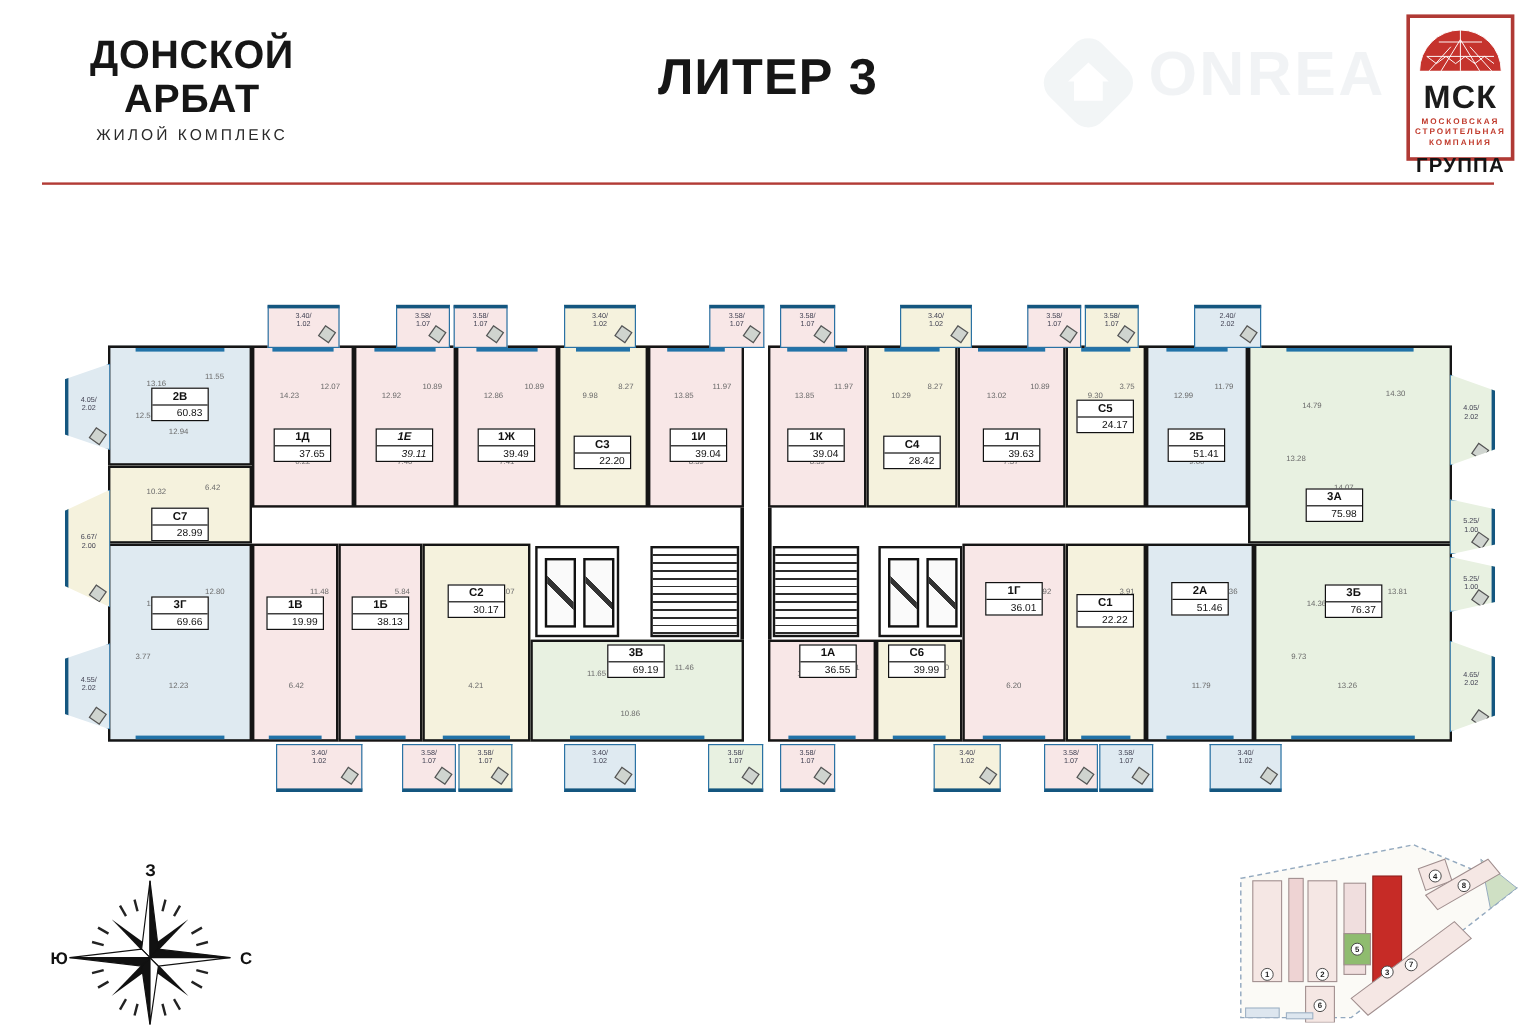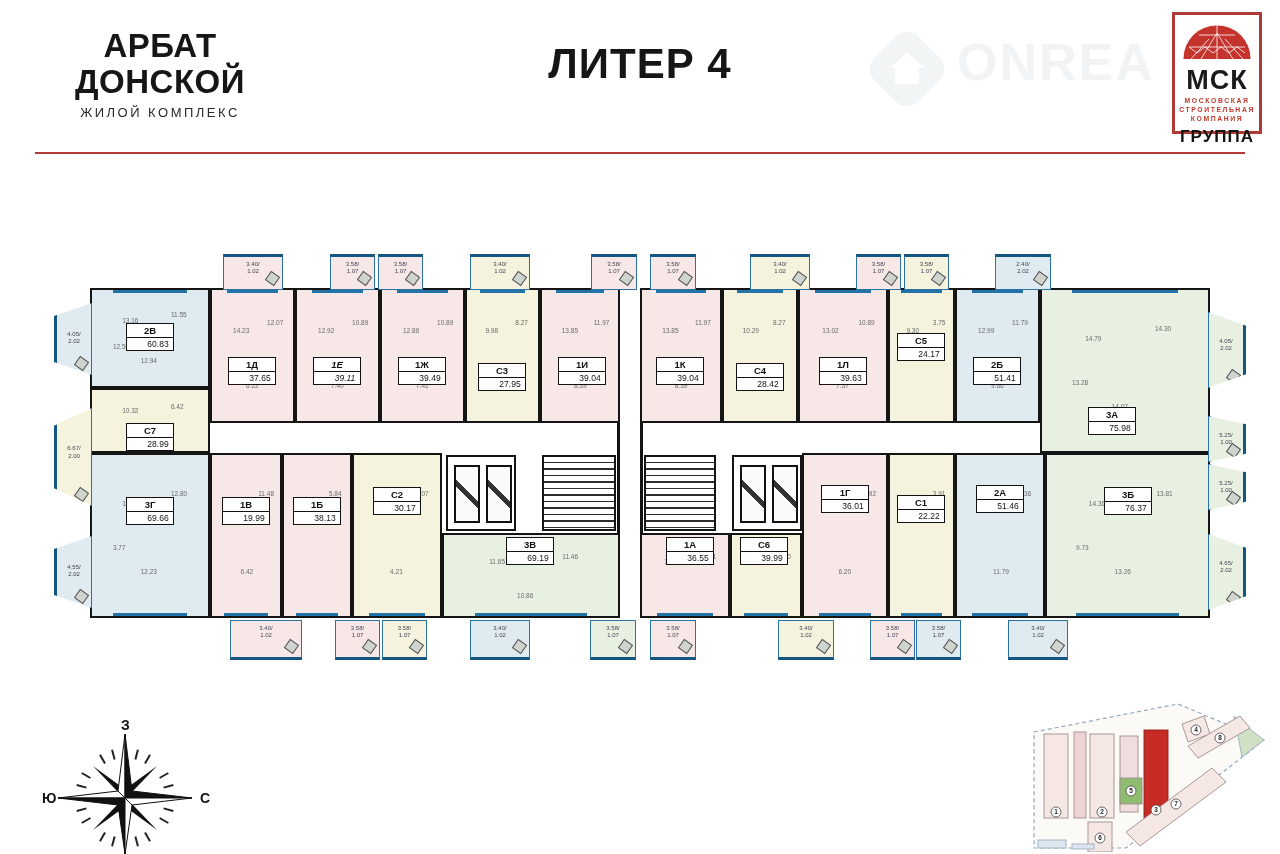--- a/index.html
+++ b/index.html
@@ -44,27 +44,27 @@
      linear-gradient(45deg,transparent 46%,#333 46%,#333 54%,transparent 54%),#fafafa;box-sizing:border-box;}
   
   #compass{left:40px;top:718px;}
   #siteplan{left:1028px;top:700px;}
   .cmp-lbl{font:bold 14px "Liberation Sans",sans-serif;fill:#111;}
 </style>
 </head>
 <body>
 
 <div class="abs" id="brand">
+  <div class="b1">ДОНСКОЙ</div>
   <div class="b1">АРБАТ</div>
-  <div class="b1">ДОНСКОЙ</div>
   <div class="b2">ЖИЛОЙ КОМПЛЕКС</div>
 </div>
 
 <div class="abs" id="title">
-  <div class="t1">ЛИТЕР 4</div>
+  <div class="t1">ЛИТЕР 3</div>
 </div>
 
 <div class="abs" id="wm">
   <svg width="90" height="100">
     <rect x="14" y="14" width="62" height="62" rx="16" transform="rotate(45 45 45)" fill="#e9edf0"></rect>
     <path d="M45 28 L62 44 L57 44 L57 60 L33 60 L33 44 L28 44 Z" fill="#ffffff"></path>
   </svg>
   <div class="wtxt">ONREA</div>
 </div>
 
@@ -140,21 +140,21 @@
       <div class="a">39.49</div>
     </div>
     <div class="apt bg-cream" style="left: 415px; top: 40px; width: 75px; height: 135px;">
       <div class="win" style="left: 18%; width: 64%; height: 3px; top: 0px;"></div>
       <div class="room" style="left: 26%; top: 28%;">9.98</div>
       <div class="room" style="left: 68%; top: 22%;">8.27</div>
       <div class="room" style="left: 42%; top: 70%;">4.37</div>
     </div>
     <div class="badge" style="left: 428px; top: 115px;">
       <div class="c">С3</div>
-      <div class="a">27.95</div>
+      <div class="a">22.20</div>
     </div>
     <div class="apt bg-pink" style="left: 490px; top: 40px; width: 80px; height: 135px;">
       <div class="win" style="left: 18%; width: 64%; height: 3px; top: 0px;"></div>
       <div class="room" style="left: 26%; top: 28%;">13.85</div>
       <div class="room" style="left: 68%; top: 22%;">11.97</div>
       <div class="room" style="left: 42%; top: 70%;">8.39</div>
     </div>
     <div class="badge" style="left: 508px; top: 109px;">
       <div class="c">1И</div>
       <div class="a">39.04</div>

